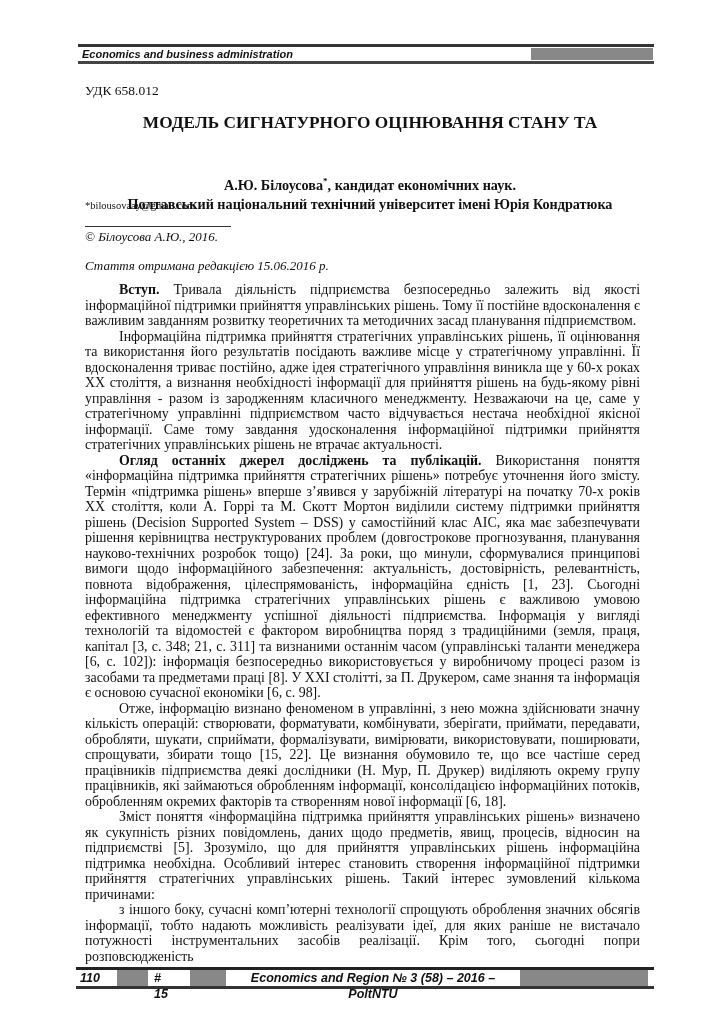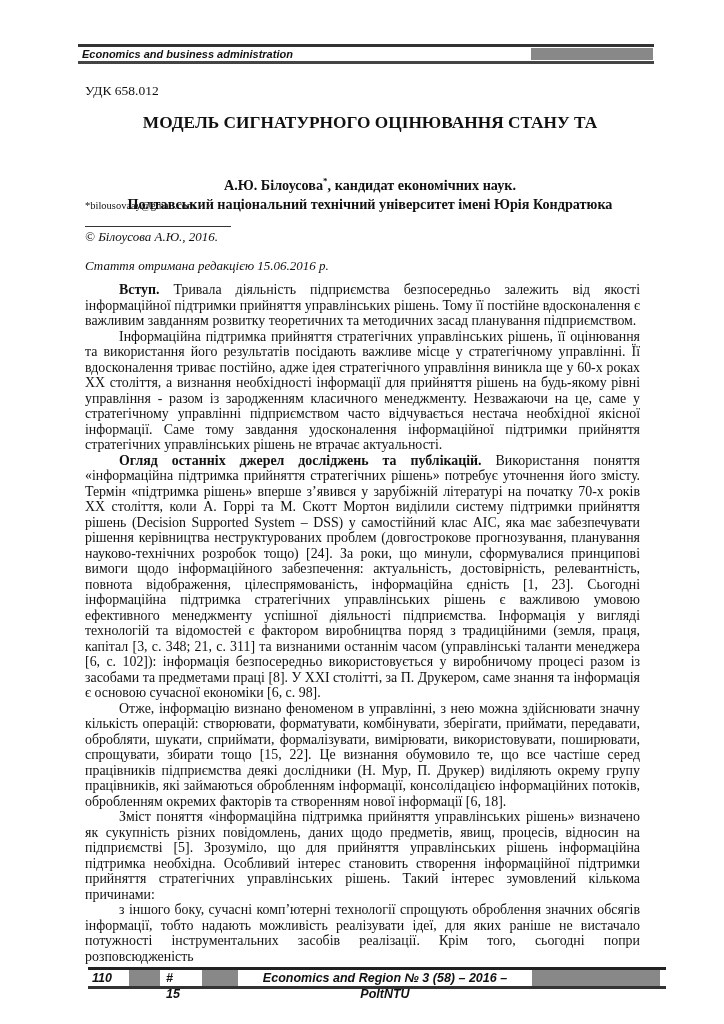--- a/index.html
+++ b/index.html
@@ -27,21 +27,21 @@
   .received { position: absolute; left: 85px; top: 258px; font-style: italic; font-size: 13px; }
 
   .body-text { position: absolute; left: 85px; top: 282px; width: 555px;
                font-size: 13.9px; line-height: 15.5px; text-align: justify; }
   .body-text p { margin: 0; text-indent: 34px; }
   .body-text b { font-weight: bold; }
 
   .footer { position: absolute; left: 76px; top: 967px; width: 578px; height: 22px;
             border-top: 3px solid #222; border-bottom: 3px solid #333; box-sizing: border-box;
             font-family: "Liberation Sans", "DejaVu Sans", sans-serif; font-weight: bold; font-style: italic;
-            font-size: 12.5px; margin-left: 12px; }
+            font-size: 12.5px; }
   .footer .seg { position: absolute; top: 0; height: 16px; line-height: 16px; }
   .footer .gray { background: #888; }
   .f-page { left: 0; width: 41px; padding-left: 4px; box-sizing: border-box; }
   .f-g1 { left: 41px; width: 31px; }
   .f-issue { left: 72px; width: 24px; padding-left: 6px; box-sizing: border-box; }
   .f-g2 { left: 114px; width: 36px; }
   .f-journal { left: 150px; width: 294px; text-align: center; }
   .f-g3 { left: 444px; width: 128px; }
 </style>
 </head>

